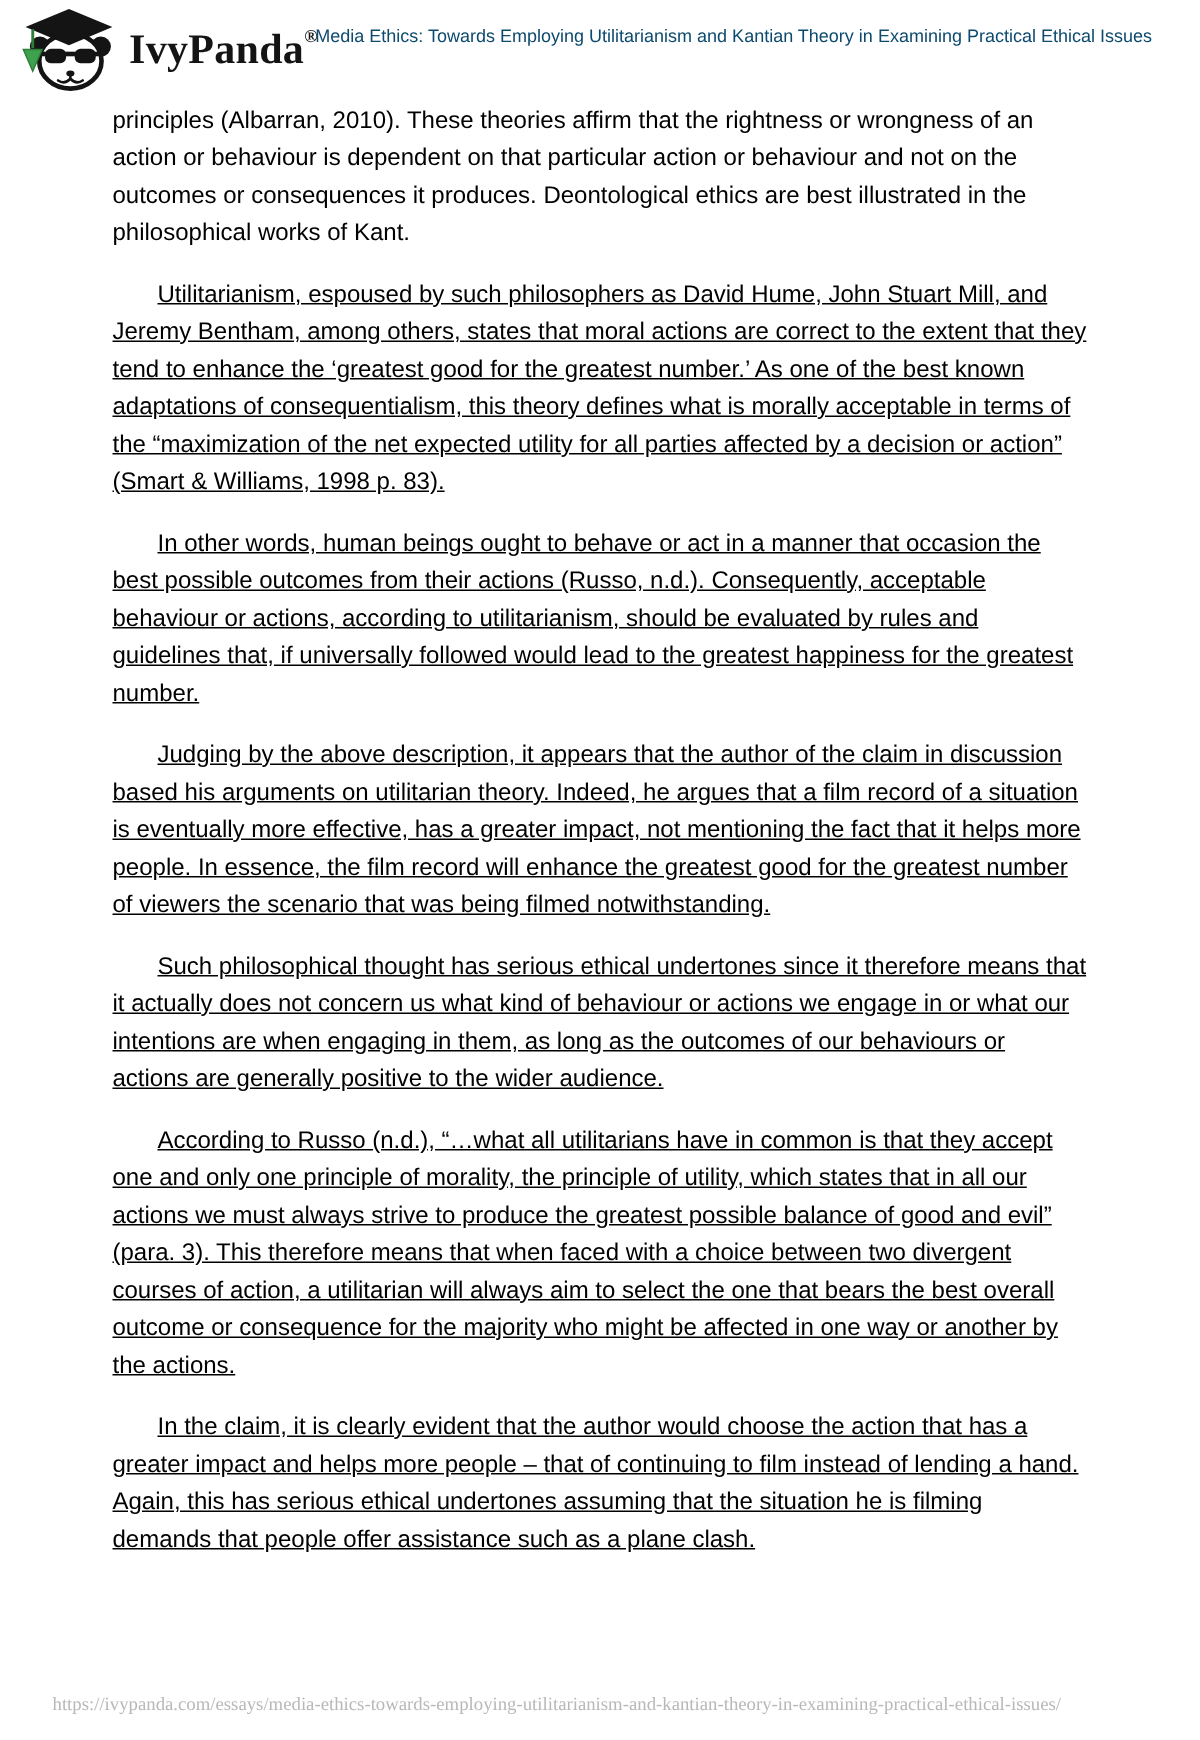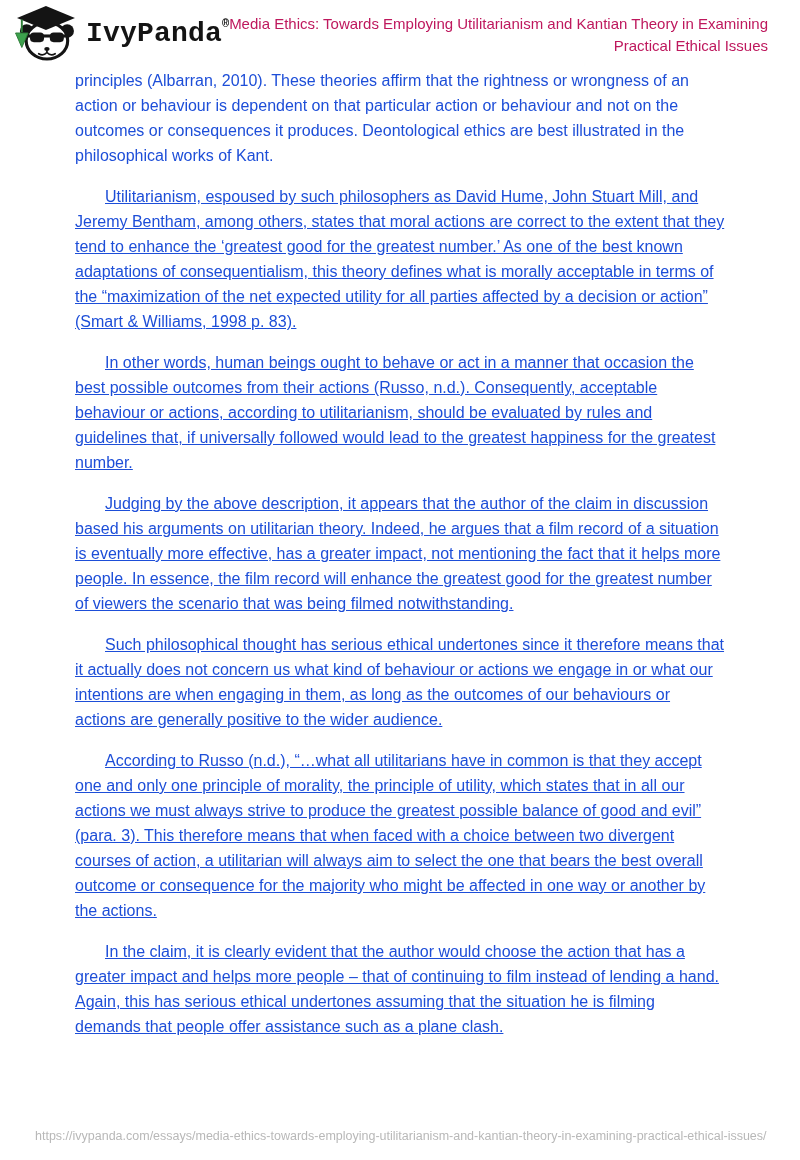--- a/index.html
+++ b/index.html
@@ -19,66 +19,67 @@
   }
   .logo-wrap {
     position: absolute;
     top: 5px; left: 13px;
     display: flex;
     align-items: center;
   }
   .logo-icon { display: block; }
   .brand {
     margin-left: 9px;
-    font-family: Liberation Mono, monospace;
+    font-family: Liberation Serif, serif;
     font-weight: bold;
     font-size: 28px;
     color: #141414;
     letter-spacing: 0.2px;
     white-space: nowrap;
   }
   .brand sup {
     font-size: 12px;
     vertical-align: 14px;
   }
   .doc-title {
     position: absolute;
     top: 13px; right: 32px;
     width: 570px;
     text-align: right;
-    font-size: 15px;
+    font-size: 12px;
     line-height: 22px;
-    color: #be185d;
+    color: #0c4a6e;
   }
 
   
   .essay {
     position: absolute;
     top: 68px;
     left: 75px;
     right: 75px;
   }
   .essay p {
     font-size: 16px;
     line-height: 25px;
-    color: #1d4ed8;
+    color: #000000;
     margin: 0 0 16px 0;
     text-align: left;
   }
   .essay p.indent { text-indent: 30px; text-decoration: underline; }
 
   
   .footer-url {
     position: absolute;
     left: 35px;
     top: 1129px;
     font-size: 12.5px;
     color: #b8b8b8;
     text-decoration: none;
     white-space: nowrap;
+    font-family: Liberation Serif, serif;
   }
 </style>
 </head>
 <body>
 
 <div class="header">
   <div class="logo-wrap">
     <svg class="logo-icon" width="64" height="56" viewBox="0 0 66 58" aria-hidden="true">
 
       <circle cx="14" cy="27" r="7" fill="#141414"></circle>

